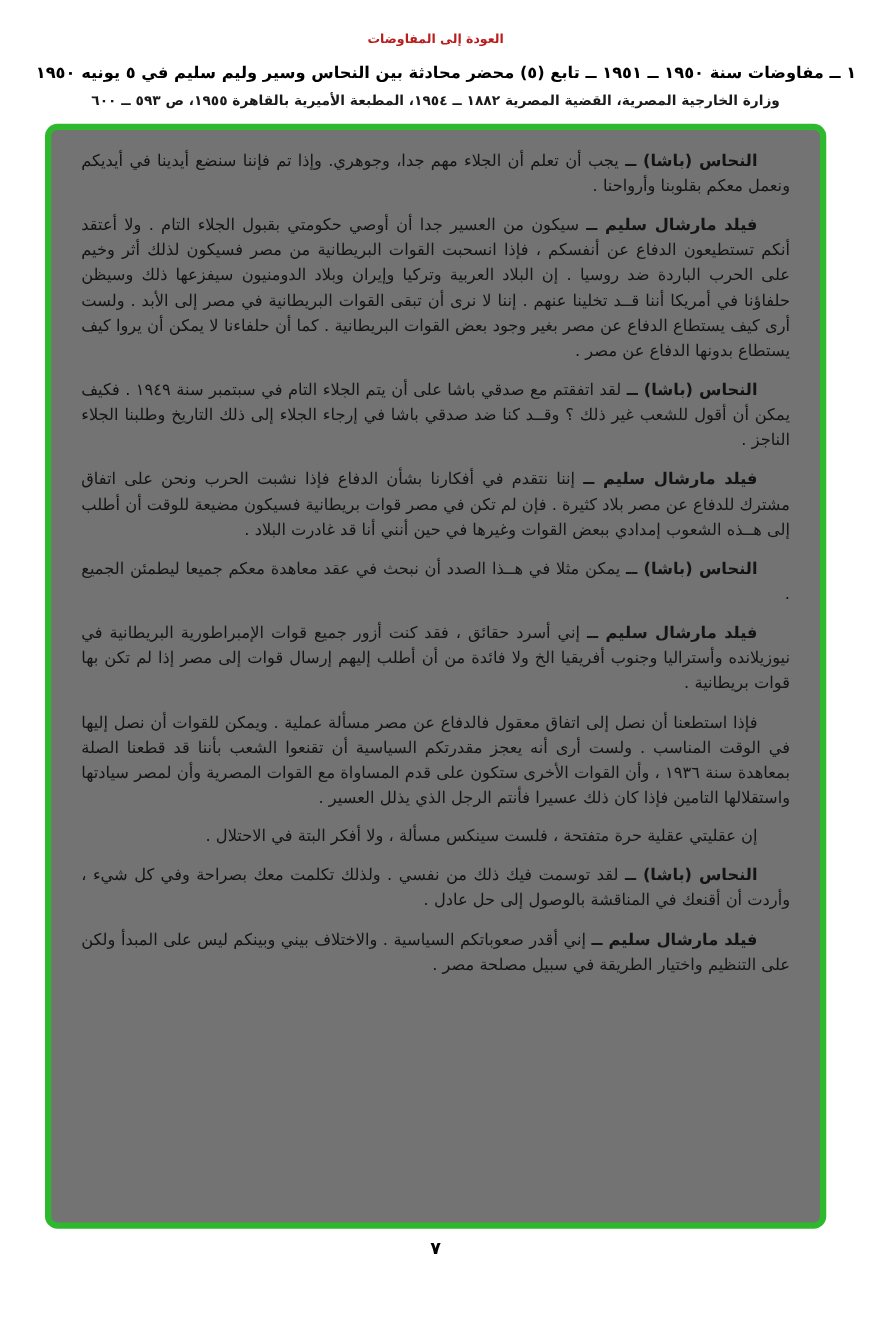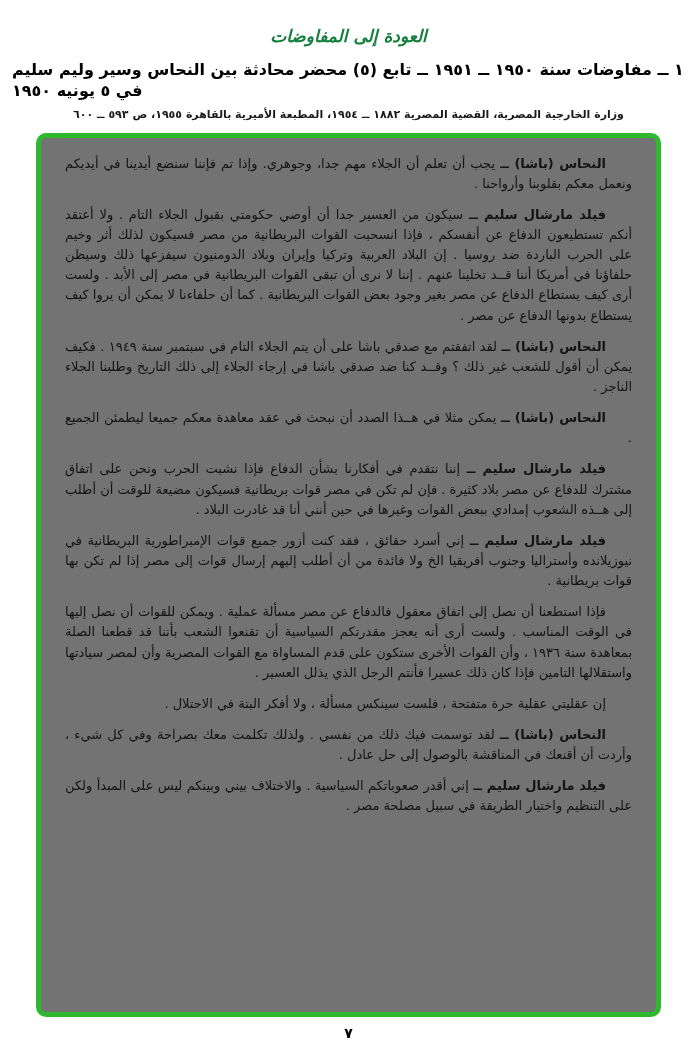--- a/index.html
+++ b/index.html
@@ -15,31 +15,30 @@
     background: #ffffff;
     box-sizing: border-box;
     padding-top: 26px;
     position: relative;
     overflow: hidden;
   }
   .back-link {
     display: block;
     text-align: center;
     font-weight: bold;
-    font-size: 17px;
-    color: #15803d;
+    font-size: 10px;
+    color: #b91c1c;
     text-decoration: none;
     direction: rtl;
-    font-style: italic;
   }
   .doc-heading {
     direction: rtl;
-    text-align: left;
+    text-align: right;
     font-weight: bold;
-    font-size: 16px;
+    font-size: 13px;
     color: #000000;
     margin: 14px 12px 0;
     line-height: 1.3;
   }
   .doc-source {
     direction: rtl;
     text-align: center;
     font-weight: bold;
     font-size: 11px;
     color: #1a1a1a;
@@ -94,25 +93,25 @@
 
     <p class="para">
       <span class="speaker">فيلد مارشال سليم ــ</span><span> سيكون من العسير جدا أن أوصي حكومتي بقبول الجلاء التام . ولا أعتقد أنكم تستطيعون الدفاع عن أنفسكم ، فإذا انسحبت القوات البريطانية من مصر فسيكون لذلك أثر وخيم على الحرب الباردة ضد روسيا . إن البلاد العربية وتركيا وإيران وبلاد الدومنيون سيفزعها ذلك وسيظن حلفاؤنا في أمريكا أننا قــد تخلينا عنهم . إننا لا نرى أن تبقى القوات البريطانية في مصر إلى الأبد . ولست أرى كيف يستطاع الدفاع عن مصر بغير وجود بعض القوات البريطانية . كما أن حلفاءنا لا يمكن أن يروا كيف يستطاع بدونها الدفاع عن مصر .</span>
     </p>
 
     <p class="para">
       <span class="speaker">النحاس (باشا) ــ</span><span> لقد اتفقتم مع صدقي باشا على أن يتم الجلاء التام في سبتمبر سنة ١٩٤٩ . فكيف يمكن أن أقول للشعب غير ذلك ؟ وقــد كنا ضد صدقي باشا في إرجاء الجلاء إلى ذلك التاريخ وطلبنا الجلاء الناجز .</span>
     </p>
 
     <p class="para">
-      <span class="speaker">النحاس (باشا) ــ</span><span> يمكن مثلا في هــذا الصدد أن نبحث في عقد معاهدة معكم جميعا ليطمئن الجميع .</span>
+      <span class="speaker">فيلد مارشال سليم ــ</span><span> إننا نتقدم في أفكارنا بشأن الدفاع فإذا نشبت الحرب ونحن على اتفاق مشترك للدفاع عن مصر بلاد كثيرة . فإن لم تكن في مصر قوات بريطانية فسيكون مضيعة للوقت أن أطلب إلى هــذه الشعوب إمدادي ببعض القوات وغيرها في حين أنني أنا قد غادرت البلاد .</span>
     </p>
 
     <p class="para">
-      <span class="speaker">فيلد مارشال سليم ــ</span><span> إننا نتقدم في أفكارنا بشأن الدفاع فإذا نشبت الحرب ونحن على اتفاق مشترك للدفاع عن مصر بلاد كثيرة . فإن لم تكن في مصر قوات بريطانية فسيكون مضيعة للوقت أن أطلب إلى هــذه الشعوب إمدادي ببعض القوات وغيرها في حين أنني أنا قد غادرت البلاد .</span>
+      <span class="speaker">النحاس (باشا) ــ</span><span> يمكن مثلا في هــذا الصدد أن نبحث في عقد معاهدة معكم جميعا ليطمئن الجميع .</span>
     </p>
 
     <p class="para">
       <span class="speaker">فيلد مارشال سليم ــ</span><span> إني أسرد حقائق ، فقد كنت أزور جميع قوات الإمبراطورية البريطانية في نيوزيلانده وأستراليا وجنوب أفريقيا الخ ولا فائدة من أن أطلب إليهم إرسال قوات إلى مصر إذا لم تكن بها قوات بريطانية .</span>
     </p>
 
     <p class="para">
       <span class="speaker"></span><span>فإذا استطعنا أن نصل إلى اتفاق معقول فالدفاع عن مصر مسألة عملية . ويمكن للقوات أن نصل إليها في الوقت المناسب . ولست أرى أنه يعجز مقدرتكم السياسية أن تقنعوا الشعب بأننا قد قطعنا الصلة بمعاهدة سنة ١٩٣٦ ، وأن القوات الأخرى ستكون على قدم المساواة مع القوات المصرية وأن لمصر سيادتها واستقلالها التامين فإذا كان ذلك عسيرا فأنتم الرجل الذي يذلل العسير .</span>
     </p>
 

